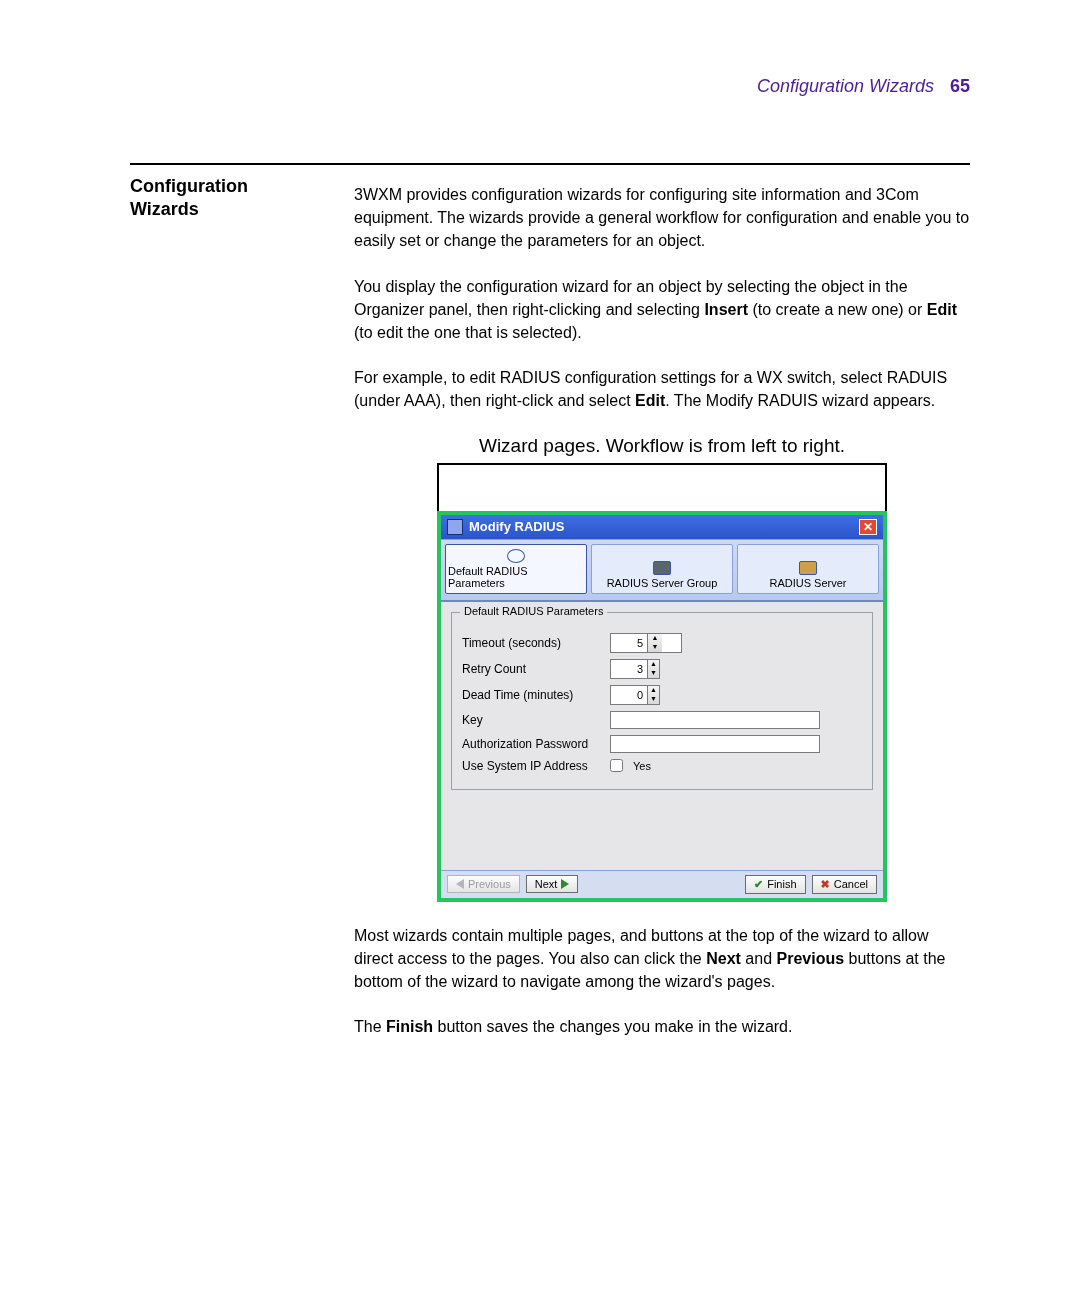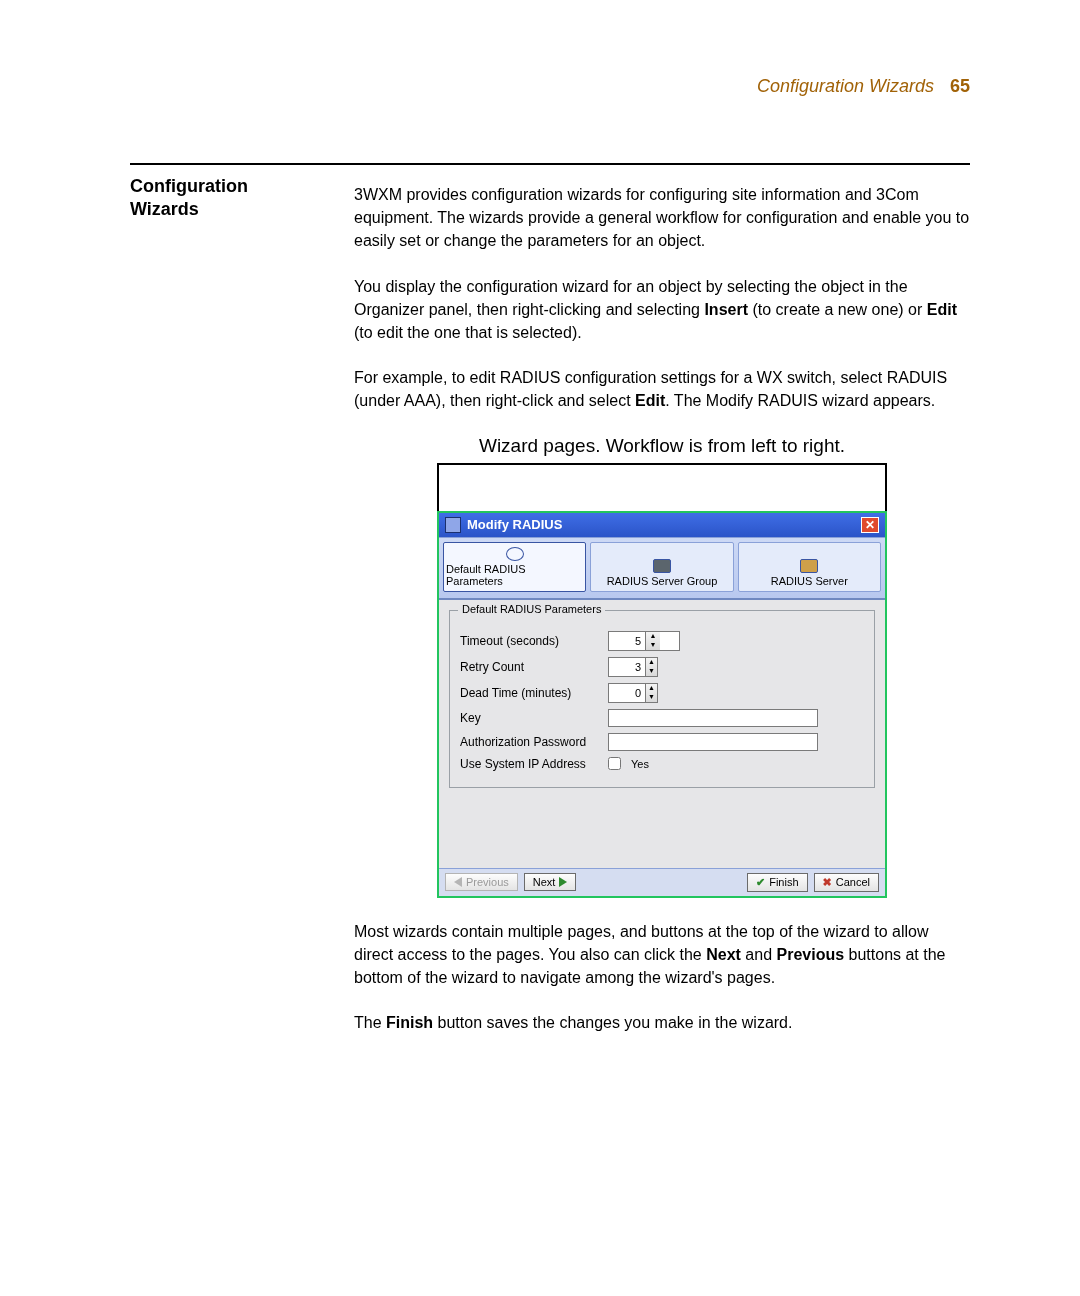--- a/index.html
+++ b/index.html
@@ -14,21 +14,21 @@
     margin: 0 auto;
     padding: 76px 110px 40px 130px;
     box-sizing: border-box;
   }
   .running-head {
     display: flex;
     justify-content: flex-end;
     gap: 16px;
     font-style: italic;
     font-size: 18px;
-    color: #a16207;
+    color: #4c1d95;
     padding-bottom: 6px;
   }
   .running-head .pn {
     font-style: normal;
     font-weight: 700;
   }
   .rule {
     margin-top: 60px;
     border: none;
     border-top: 2px solid #000;
@@ -62,21 +62,21 @@
   }
   .frame-bracket {
     height: 48px;
     border-left: 2px solid #000;
     border-top: 2px solid #000;
     border-right: 2px solid #000;
     width: 450px;
     box-sizing: border-box;
   }
   .dialog {
-    border: 2px solid #22c55e;
+    border: 4px solid #22c55e;
     background: #2a4d9b;
     width: 100%;
     box-sizing: border-box;
     box-shadow: inset 0 0 0 1px #2a4d9b;
   }
   .titlebar {
     background: linear-gradient(#3f6ee6, #2b54c8);
     color: #fff;
     display: flex;
     align-items: center;

